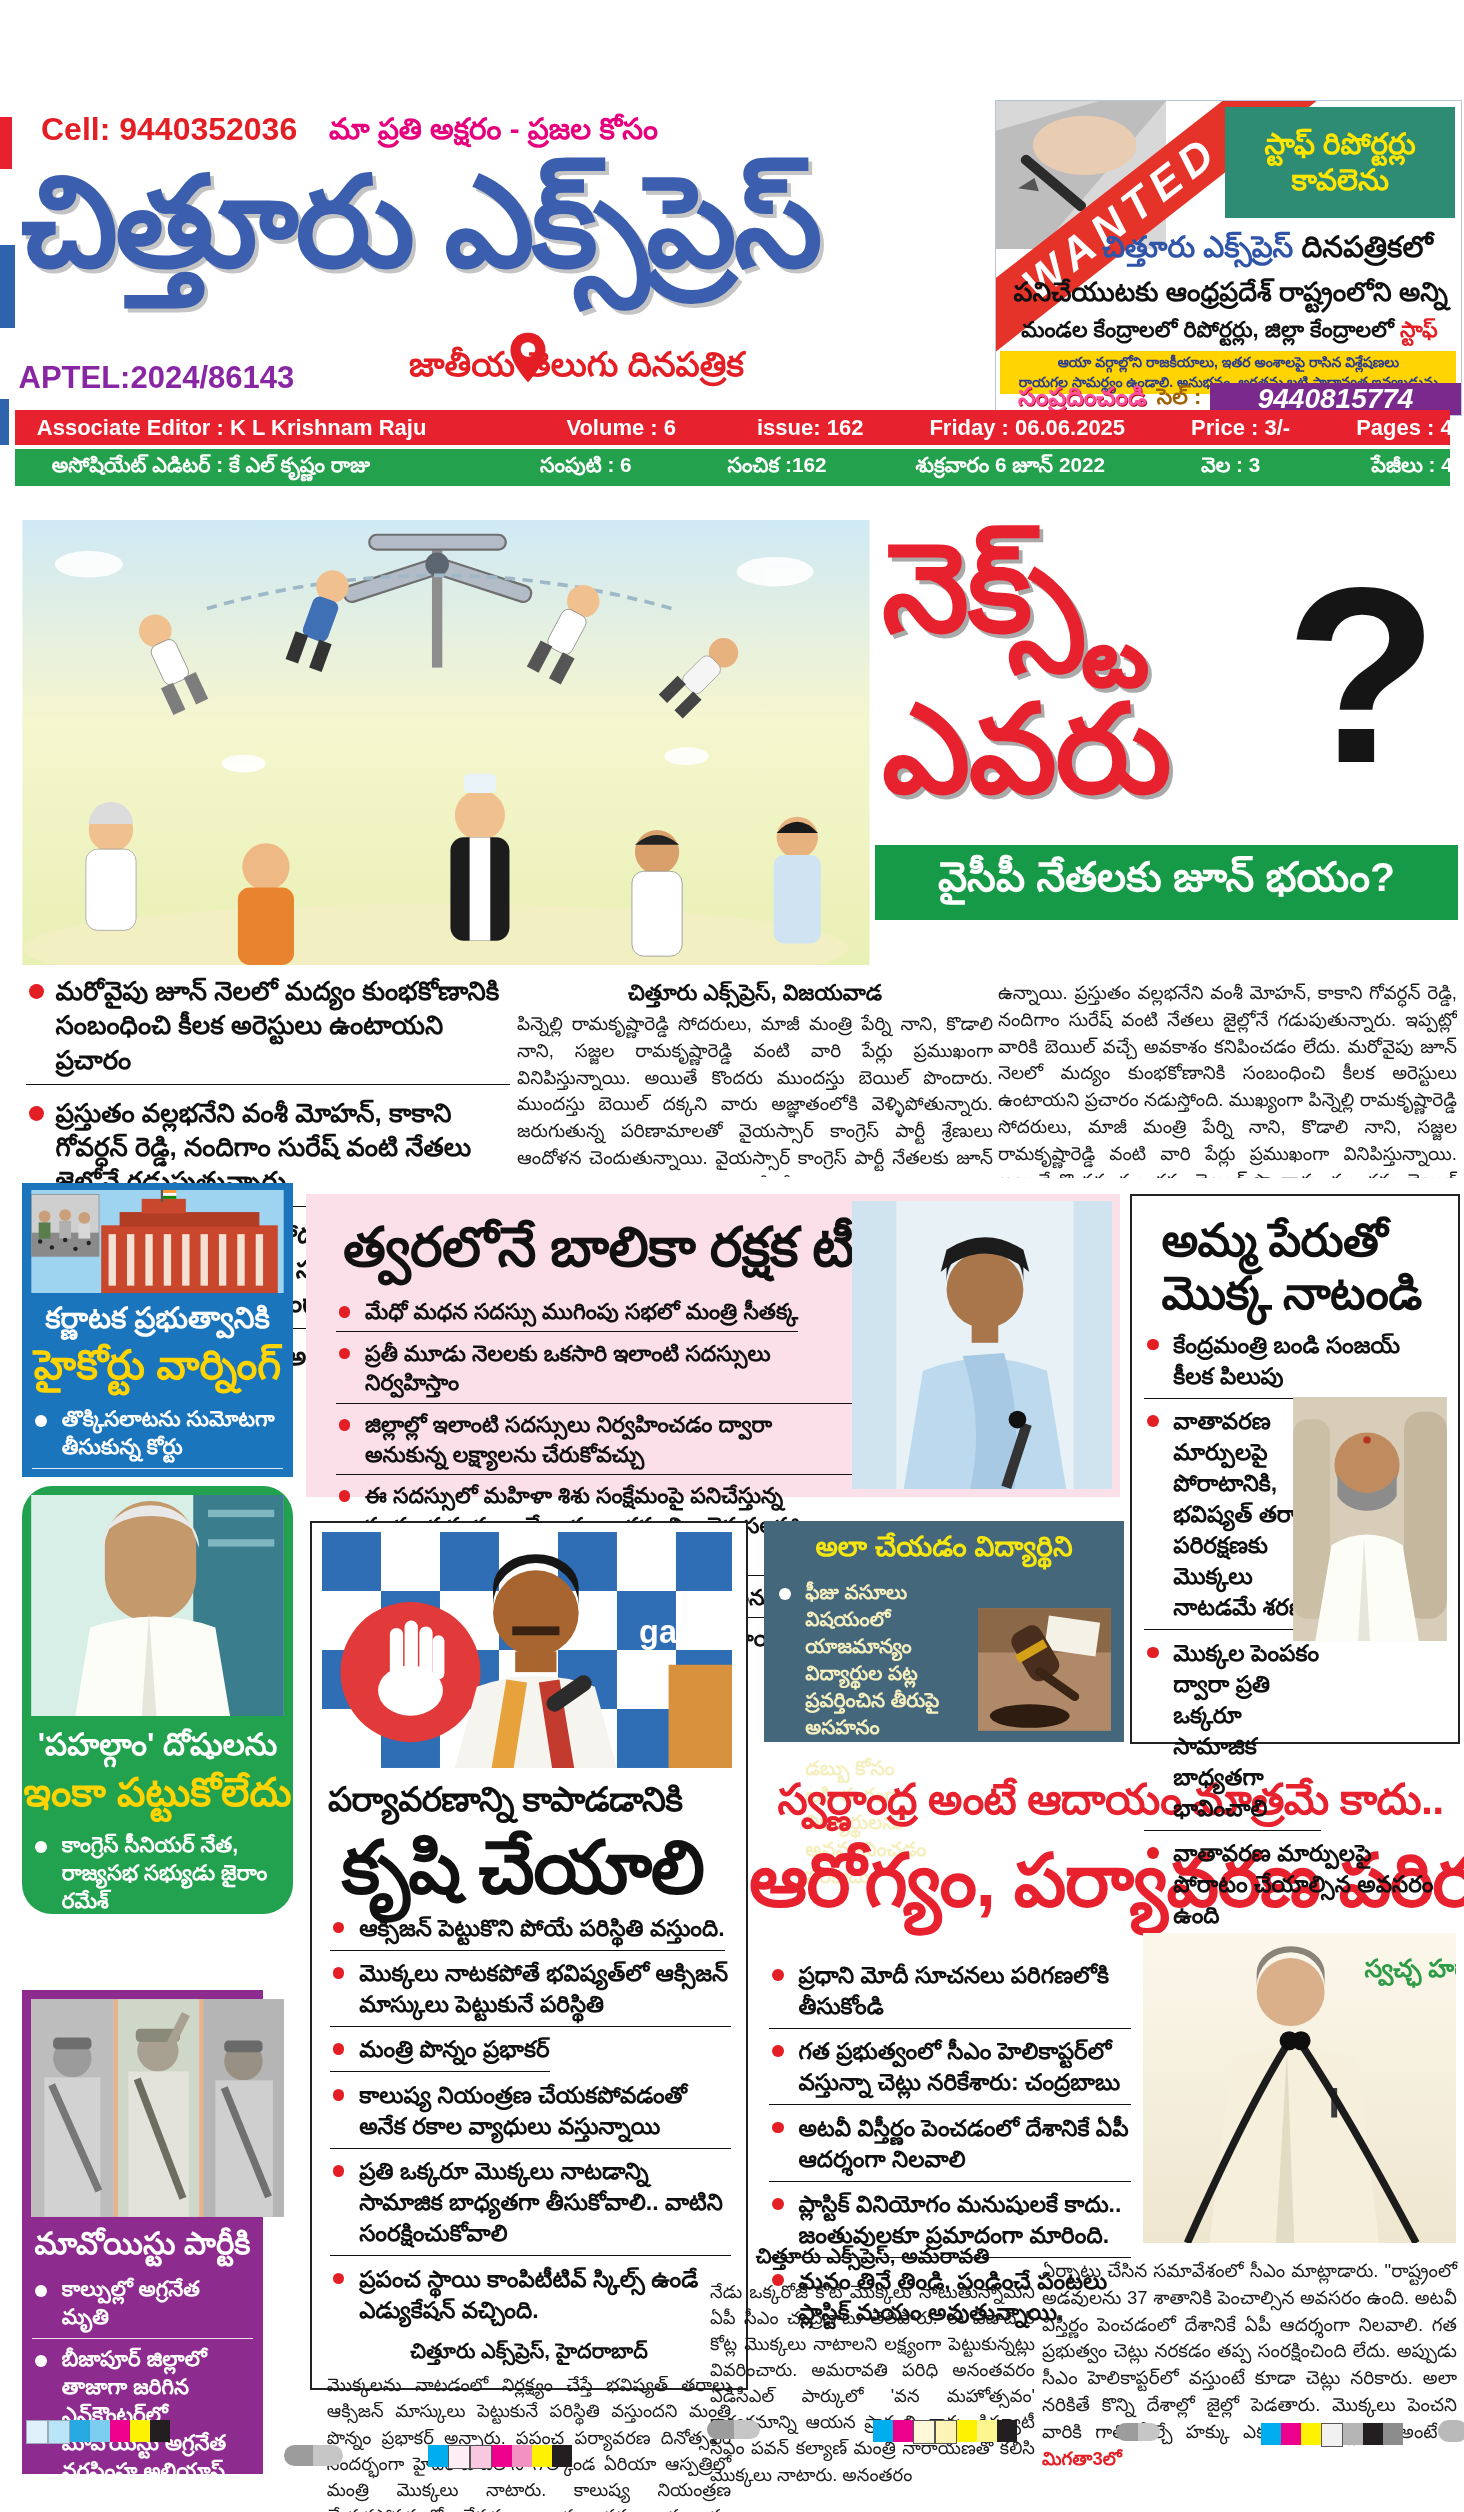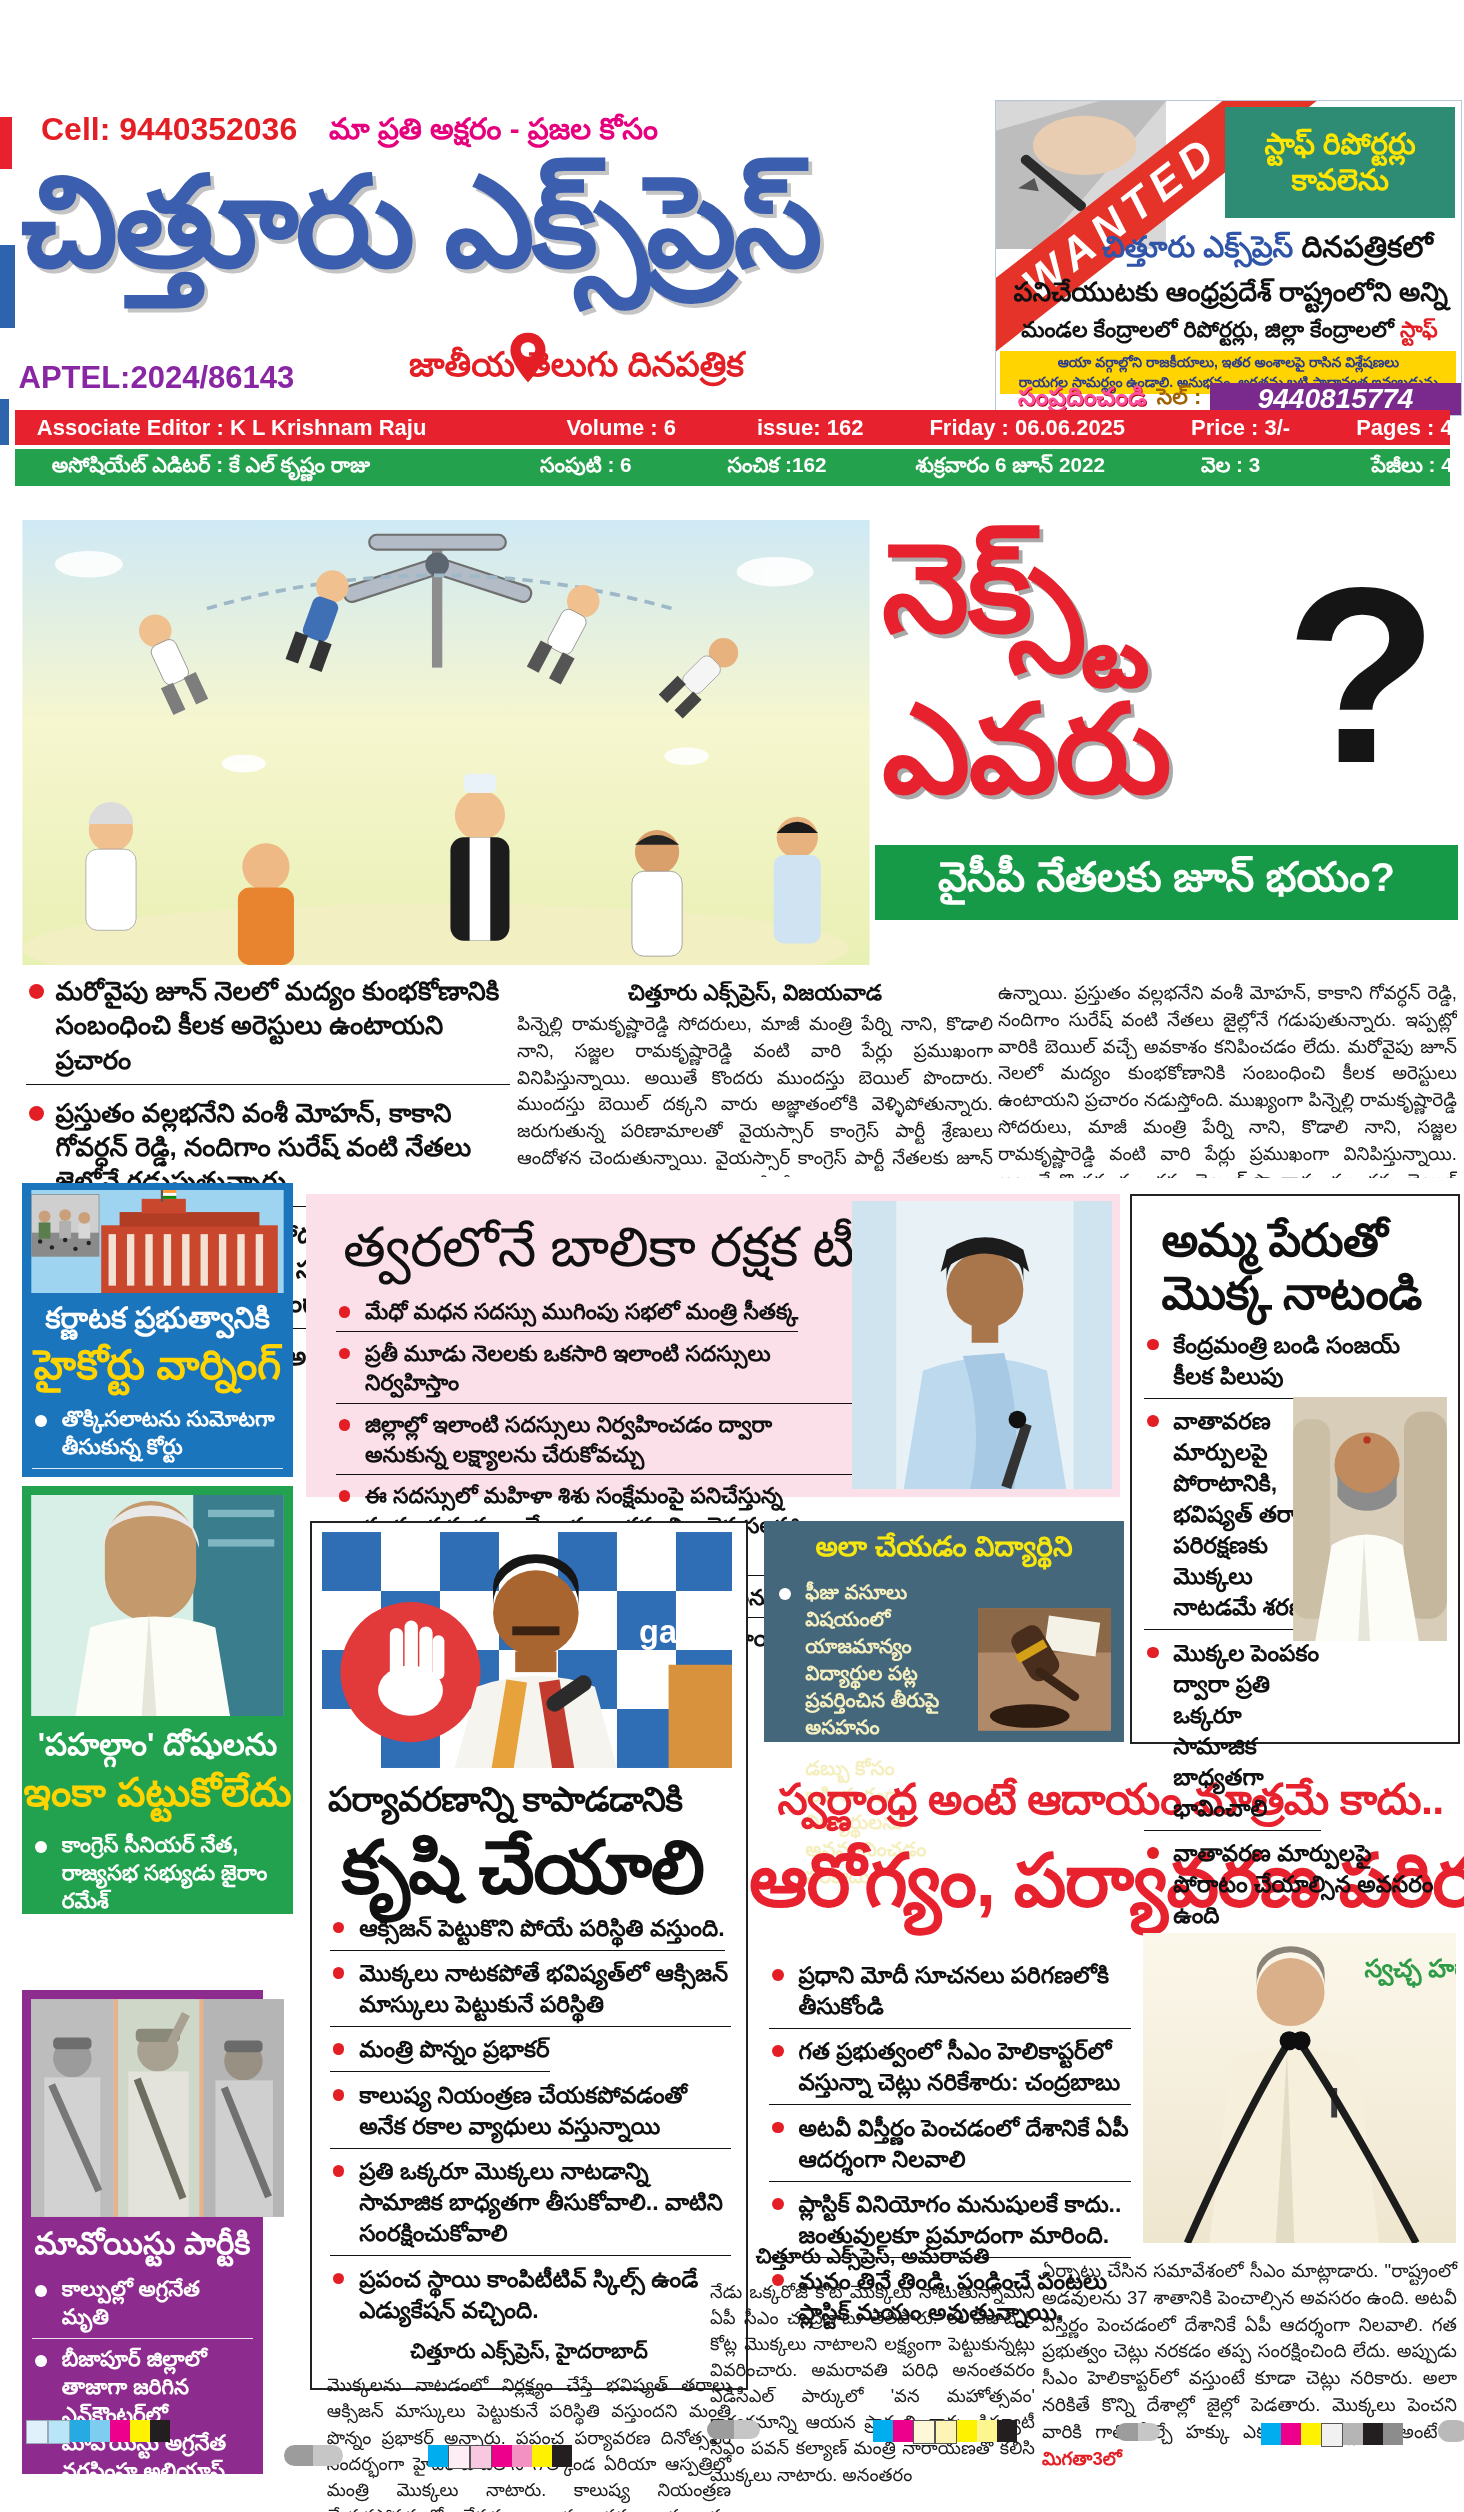--- a/index.html
+++ b/index.html
@@ -70,21 +70,21 @@
   .sidebox{color:#ffffff;}
   .sidebox .kicker{color:#ffffff;font-weight:900;text-align:center;}
   .sidebox .btitle{color:#ffd400;font-weight:900;text-align:center;}
   .bluebox{background:#1b75bc;}
   .greenbox{background:#22a14f;}
   .purplebox{background:#8e2b8e;}
   .sidebox ul{font-size:21.4px;font-weight:600;line-height:1.3;}
   .sidebox ul li{margin:7.4px 0 7.4px 0;padding-bottom:5.9px;}
 
   .pinkbox{background:#fbdfe9;}
-  .pinkbox .ptitle{color:#111;font-weight:400;font-size:55px;letter-spacing:-0.7px;}
+  .pinkbox .ptitle{color:#111;font-weight:700;font-size:55px;letter-spacing:-0.7px;}
   .pinkbox ul{font-size:22px;color:#111;font-weight:600;line-height:1.35;}
   .pinkbox ul li{margin-bottom:6.6px;padding-bottom:4.4px;}
 
   .ammabox{background:#ffffff;border:2.2px solid #222;}
   .ammabox .atitle{color:#111;font-weight:900;font-size:46px;line-height:1.15;letter-spacing:-0.7px;}
   .ammabox ul{font-size:23px;color:#111;font-weight:600;line-height:1.35;}
   .ammabox ul li{margin-bottom:7.4px;padding-bottom:5.9px;}
 
   .congressbox{background:#ffffff;border:2.2px solid #222;}
   .ck-kicker{color:#111;font-weight:900;font-size:34px;letter-spacing:-0.7px;}
@@ -331,21 +331,21 @@
     </div>
     <div class="kicker" style="margin-top:118px;font-size:29.5px;">కర్ణాటక ప్రభుత్వానికి</div>
     <div class="btitle" style="font-size:41px;">హైకోర్టు వార్నింగ్</div>
     <ul class="dots wdots small" style="margin:7.4px 10.3px 0 10.3px;">
       <li class="sep">తొక్కిసలాటను సుమోటగా తీసుకున్న కోర్టు</li>
       <li class="sep">కనీస వసతులు లేకుండా ఈవెంట్ ఎవరు ఎలా నిర్వహించారు</li>
       <li>ప్రాథమిక దర్యాప్తు తర్వాత వివరాలు వెల్లడించాలి</li>
     </ul>
   </div>
 
-  <div class="abs sidebox greenbox" style="left:22px;top:1486px;width:271px;height:428px;">
+  <div class="abs sidebox greenbox" style="left:22px;top:1486px;width:271px;height:428px;border-radius:30px;">
     <div class="abs" style="left:8.9px;top:8.9px;">
       <svg width="253" height="221" viewBox="0 0 343 300">
         <rect width="343" height="300" fill="#d8efe8"></rect>
         <rect x="220" y="0" width="123" height="300" fill="#3a7d8c"></rect>
         <rect x="240" y="20" width="90" height="10" fill="#7fb6c2"></rect>
           <rect x="240" y="60" width="90" height="10" fill="#7fb6c2"></rect>
         <path d="M100 70 a62 62 0 0 1 124 0 l0 40 a62 62 0 0 1 -124 0 Z" fill="#c49a6c"></path>
         <path d="M96 72 a66 58 0 0 1 132 0 l-10 -26 a70 44 0 0 0 -112 0 Z" fill="#e8e8e8"></path>
         <rect x="150" y="130" width="28" height="26" fill="#c49a6c"></rect>
         <path d="M60 300 L80 180 Q170 150 250 180 L270 300 Z" fill="#fdfdf8"></path>

